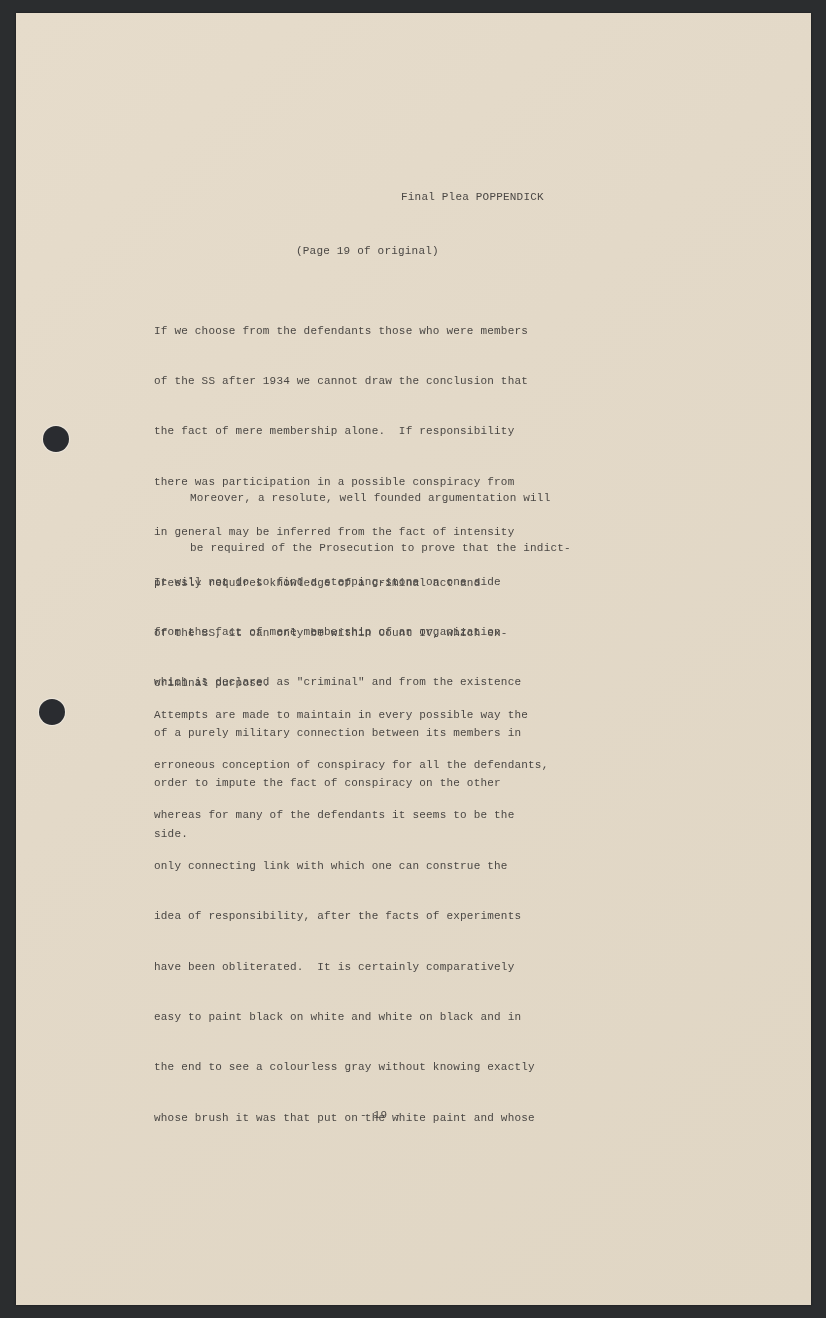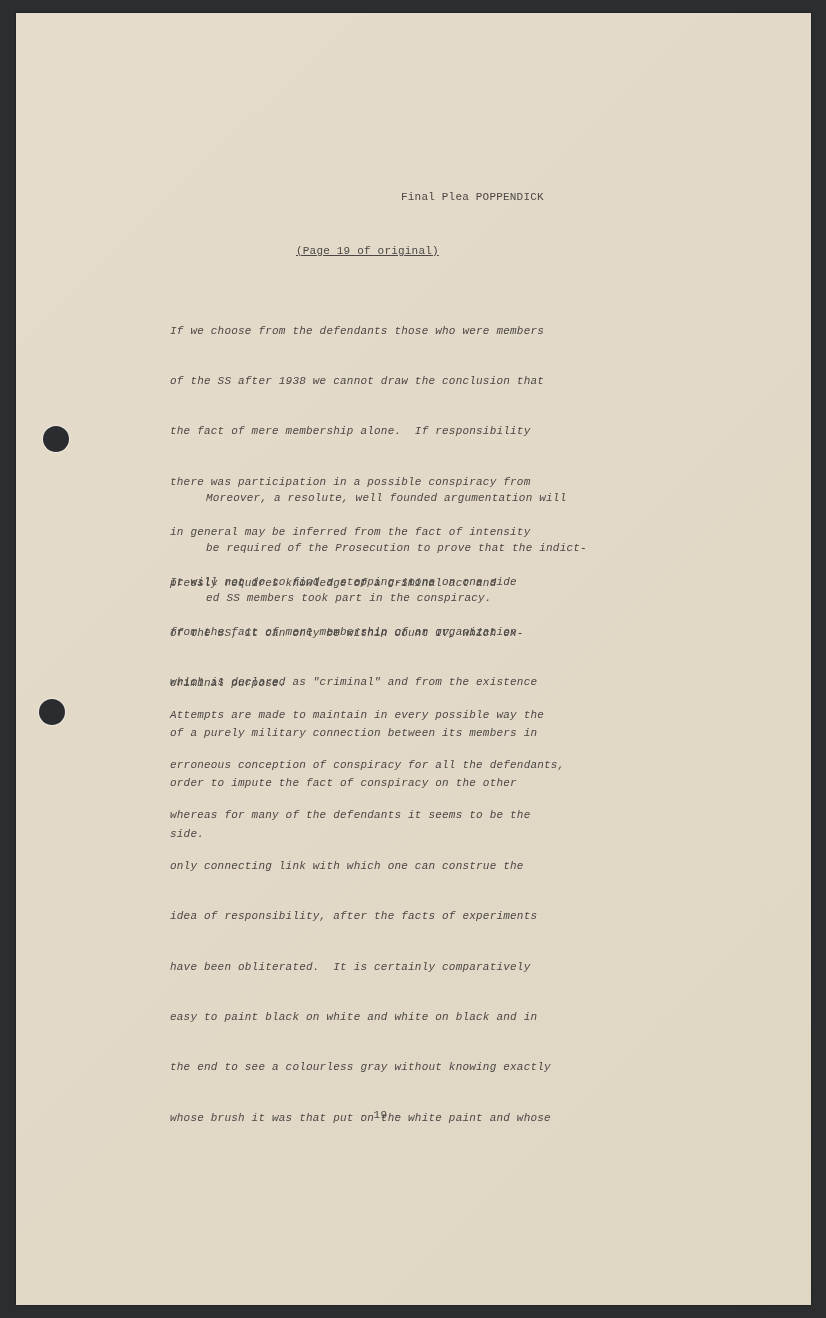--- a/index.html
+++ b/index.html
@@ -26,55 +26,54 @@
   }
   .text {
     color: #4a4744;
     font-size: 11px;
     line-height: 16.8px;
     white-space: pre;
     letter-spacing: 0.2px;
     position: absolute;
   }
   .header { left: 401px; top: 189px; }
-  .subheader { left: 296px; top: 243px; text-decoration: underline; }
-  .para { left: 170px; font-style: italic; }
+  .subheader { left: 296px; top: 243px; }
+  .para { left: 154px; }
   .p1 { top: 289px; }
   .p2 { top: 456px; margin-left: 36px; }
   .p3 { top: 540px; }
   .p4 { top: 673px; }
   .footer { left: 360px; top: 1107px; }
   .line { display: block; }
 </style>
 </head>
 <body>
 
 <div class="page">
   <div class="hole" style="left:27px; top:413px;"></div>
   <div class="hole" style="left:23px; top:686px;"></div>
 </div>
 
 <div class="text header">Final Plea POPPENDICK</div>
 <div class="text subheader">(Page 19 of original)</div>
 
 <div class="text para p1">
   <span class="line">If we choose from the defendants those who were members</span>
-  <span class="line">of the SS after 1938 we cannot draw the conclusion that</span>
+  <span class="line">of the SS after 1934 we cannot draw the conclusion that</span>
   <span class="line">the fact of mere membership alone.  If responsibility</span>
   <span class="line">there was participation in a possible conspiracy from</span>
   <span class="line">in general may be inferred from the fact of intensity</span>
   <span class="line">pressly requires knowledge of a criminal act and</span>
   <span class="line">of the SS, it can only be within Count IV, which ex-</span>
   <span class="line">criminal purpose.</span>
 </div>
 
 <div class="text para p2">
   <span class="line">Moreover, a resolute, well founded argumentation will</span>
   <span class="line">be required of the Prosecution to prove that the indict-</span>
-  <span class="line">ed SS members took part in the conspiracy.</span>
 </div>
 
 <div class="text para p3">
   <span class="line">It will not do to find a stepping-stone on one side</span>
   <span class="line">from the fact of mere membership of an organization</span>
   <span class="line">which is declared as "criminal" and from the existence</span>
   <span class="line">of a purely military connection between its members in</span>
   <span class="line">order to impute the fact of conspiracy on the other</span>
   <span class="line">side.</span>
 </div>

